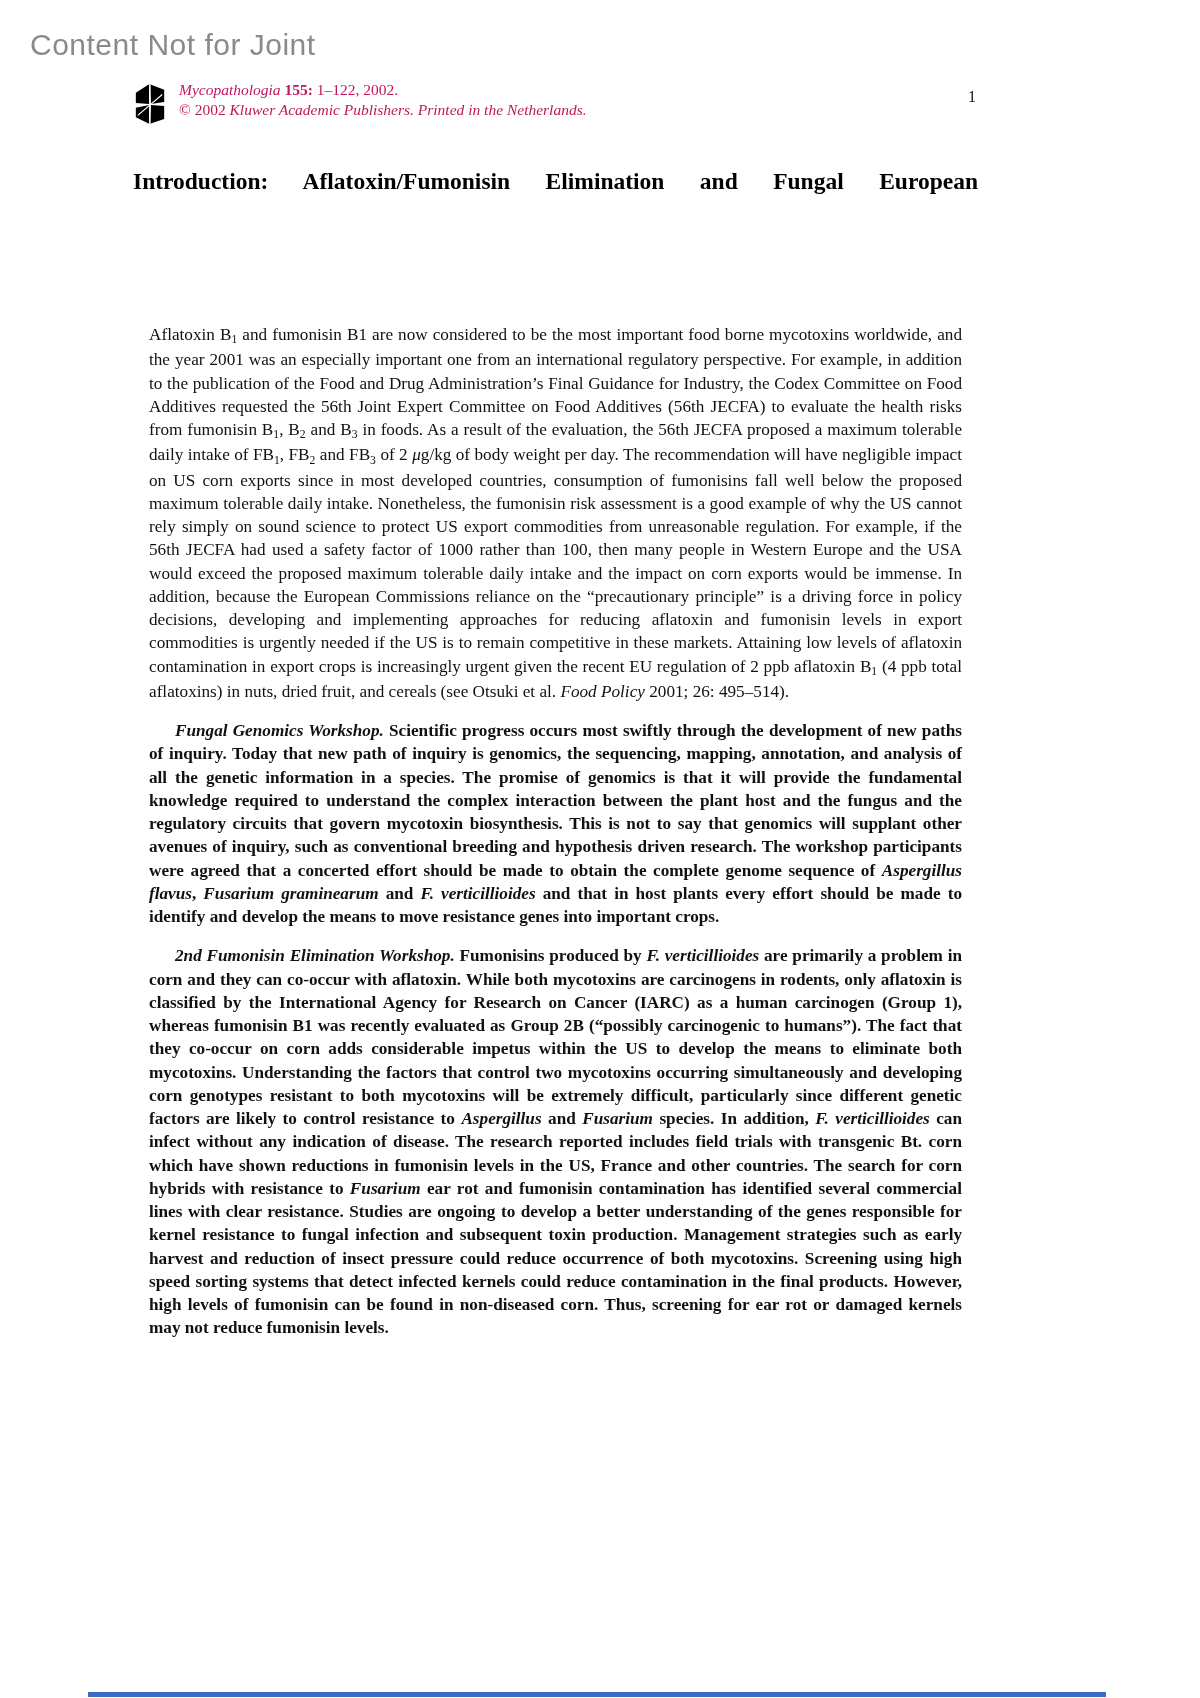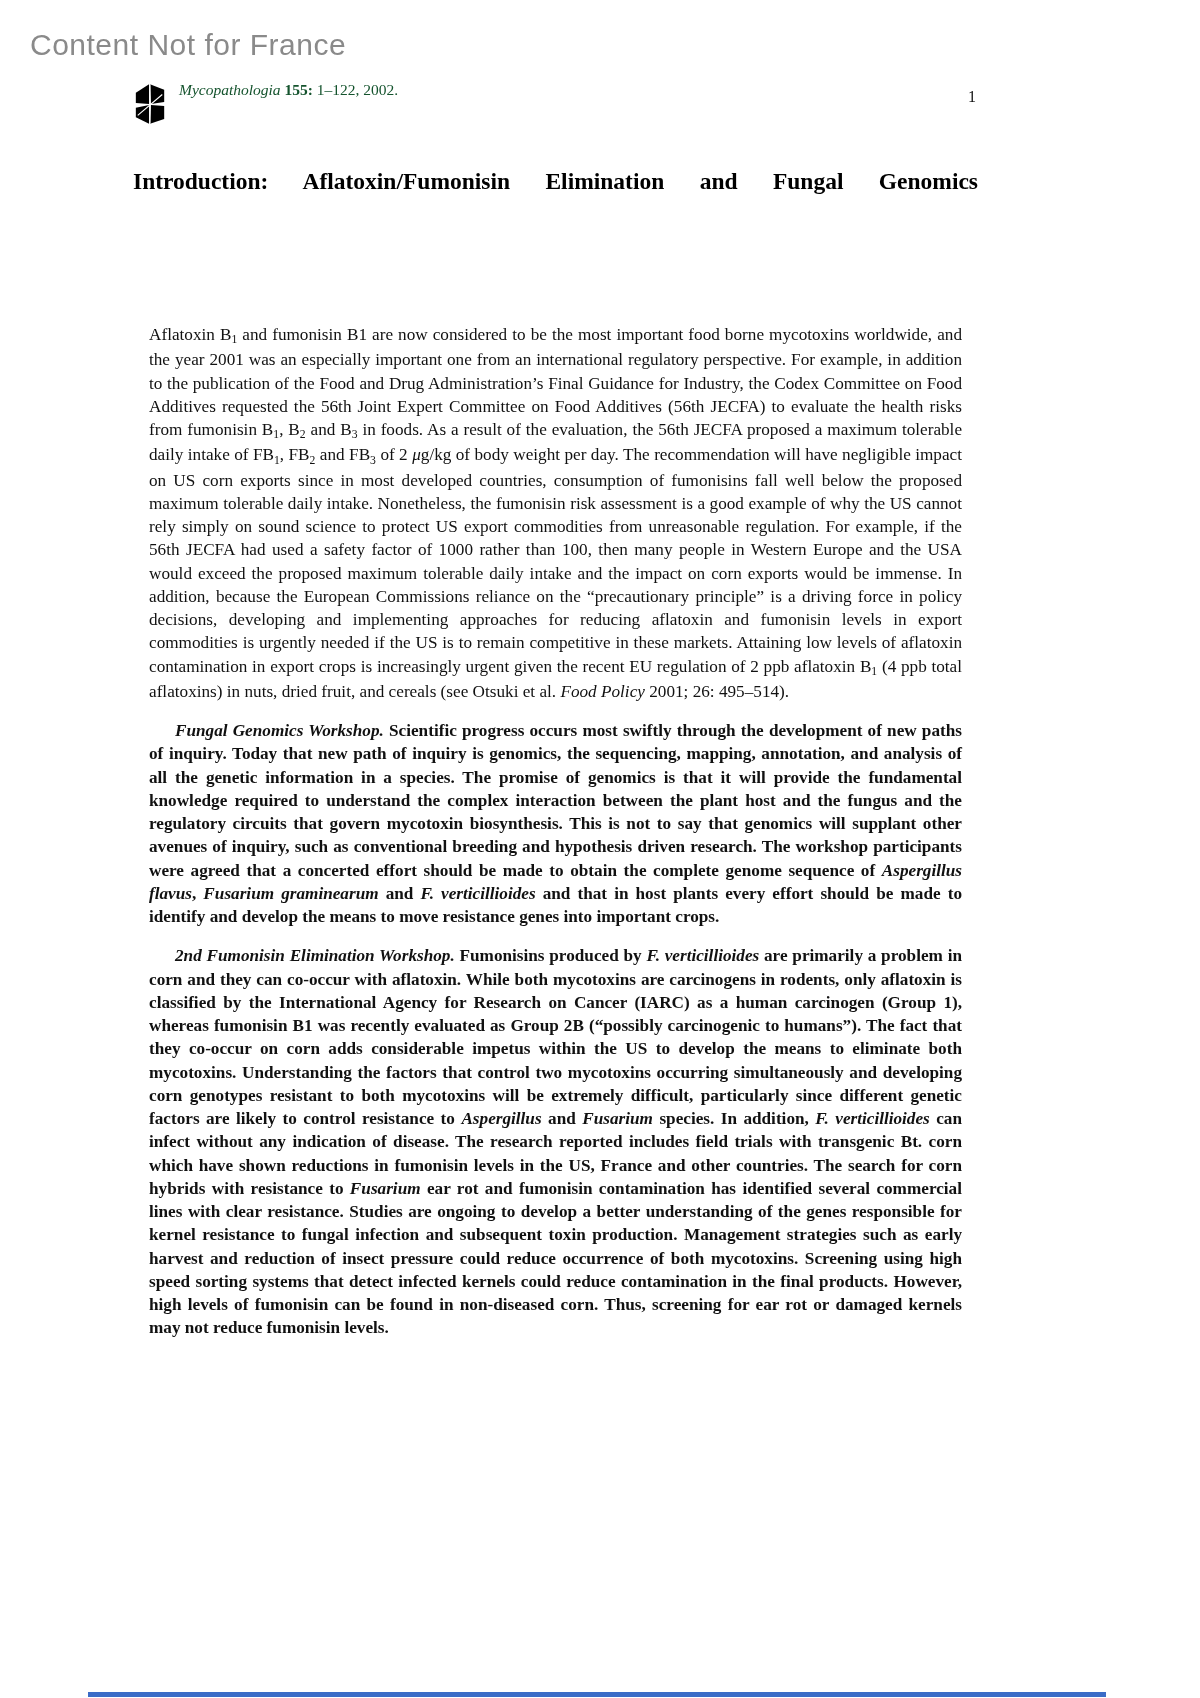--- a/index.html
+++ b/index.html
@@ -15,21 +15,21 @@
     font-family:"Liberation Sans", sans-serif;
     font-size:30px; color:#8a8a8a; letter-spacing:0.5px;
   }
   .header-row {
     position:absolute; top:80px; left:133px; width:845px;
   }
   .logo-box { position:absolute; left:0; top:2px; width:34px; height:44px; }
   .logo-box svg { width:100%; height:100%; }
   .header-text {
     position:absolute; left:46px; top:0;
-    font-size:15.5px; line-height:20px; color:#14532d;
+    font-size:15.5px; line-height:20px; color:#be185d;
     white-space:nowrap;
   }
   .page-number {
     position:absolute; top:88px; right:224px;
     font-size:16px; color:#111;
   }
   .article-title {
     position:absolute; top:166px; left:133px; width:845px;
     font-size:23.5px; font-weight:bold; line-height:30px; color:#000;
   }
@@ -45,41 +45,42 @@
   .run-i  { font-style:italic; }
   .run-b  { font-weight:bold; }
   .run-sub { font-size:68%; position:relative; top:0.28em; }
   .bottom-accent {
     position:absolute; left:88px; width:1018px; bottom:1px; height:5px;
   }
 </style>
 </head>
 <body>
 
-<div class="watermark">Content Not for France</div>
+<div class="watermark">Content Not for Joint</div>
 
 <div class="header-row">
   <div class="logo-box">
     <svg viewBox="0 0 36 44" xmlns="http://www.w3.org/2000/svg">
       <path d="M18 1 L33 7 L33 20 L19 22 Z" fill="#000"></path>
       <path d="M17 1 L3 10 L3 21 L17 22 Z" fill="#000"></path>
       <path d="M19 23 L33 24 L33 38 L18 43 Z" fill="#000"></path>
       <path d="M17 23 L3 26 L3 36 L17 43 Z" fill="#000"></path>
       <path d="M18 1 L18 43 M5 34 L31 12" stroke="#fff" stroke-width="1.2" fill="none"></path>
     </svg>
   </div>
   <div class="header-text">
     <div><span class="run-i">Mycopathologia</span><span> </span><span class="run-b">155:</span><span> 1–122, 2002.</span></div>
+    <div><span>© 2002 </span><span class="run-i">Kluwer Academic Publishers.  Printed in the Netherlands.</span></div>
   </div>
 </div>
 
 <div class="page-number">1</div>
 
 <h1 class="article-title" style="margin:0;">
-  <div class="title-line1">Introduction: Aflatoxin/Fumonisin Elimination and Fungal Genomics</div>
+  <div class="title-line1">Introduction: Aflatoxin/Fumonisin Elimination and Fungal European</div>
 </h1>
 
 <div class="body-text">
   <p><span>Aflatoxin B</span><span class="run-sub">1</span><span> and fumonisin B1 are now considered to be the most important food borne mycotoxins worldwide, and the year 2001 was an especially important one from an international regulatory perspective. For example, in addition to the publication of the Food and Drug Administration’s Final Guidance for Industry, the Codex Committee on Food Additives requested the 56th Joint Expert Committee on Food Additives (56th JECFA) to evaluate the health risks from fumonisin B</span><span class="run-sub">1</span><span>, B</span><span class="run-sub">2</span><span> and B</span><span class="run-sub">3</span><span> in foods. As a result of the evaluation, the 56th JECFA proposed a maximum tolerable daily intake of FB</span><span class="run-sub">1</span><span>, FB</span><span class="run-sub">2</span><span> and FB</span><span class="run-sub">3</span><span> of 2 </span><span class="run-i">μ</span><span>g/kg of body weight per day. The recommendation will have negligible impact on US corn exports since in most developed countries, consumption of fumonisins fall well below the proposed maximum tolerable daily intake. Nonetheless, the fumonisin risk assessment is a good example of why the US cannot rely simply on sound science to protect US export commodities from unreasonable regulation. For example, if the 56th JECFA had used a safety factor of 1000 rather than 100, then many people in Western Europe and the USA would exceed the proposed maximum tolerable daily intake and the impact on corn exports would be immense. In addition, because the European Commissions reliance on the “precautionary principle” is a driving force in policy decisions, developing and implementing approaches for reducing aflatoxin and fumonisin levels in export commodities is urgently needed if the US is to remain competitive in these markets. Attaining low levels of aflatoxin contamination in export crops is increasingly urgent given the recent EU regulation of 2 ppb aflatoxin B</span><span class="run-sub">1</span><span> (4 ppb total aflatoxins) in nuts, dried fruit, and cereals (see Otsuki et al. </span><span class="run-i">Food Policy</span><span> 2001; 26: 495–514).</span></p>
   <p class="indent"><span class="run-i">Fungal Genomics Workshop.</span><span> Scientific progress occurs most swiftly through the development of new paths of inquiry. Today that new path of inquiry is genomics, the sequencing, mapping, annotation, and analysis of all the genetic information in a species. The promise of genomics is that it will provide the fundamental knowledge required to understand the complex interaction between the plant host and the fungus and the regulatory circuits that govern mycotoxin biosynthesis. This is not to say that genomics will supplant other avenues of inquiry, such as conventional breeding and hypothesis driven research. The workshop participants were agreed that a concerted effort should be made to obtain the complete genome sequence of </span><span class="run-i">Aspergillus flavus</span><span>, </span><span class="run-i">Fusarium graminearum</span><span> and </span><span class="run-i">F. verticillioides</span><span> and that in host plants every effort should be made to identify and develop the means to move resistance genes into important crops.</span></p>
   <p class="indent"><span class="run-i">2nd Fumonisin Elimination Workshop.</span><span> Fumonisins produced by </span><span class="run-i">F. verticillioides</span><span> are primarily a problem in corn and they can co-occur with aflatoxin. While both mycotoxins are carcinogens in rodents, only aflatoxin is classified by the International Agency for Research on Cancer (IARC) as a human carcinogen (Group 1), whereas fumonisin B1 was recently evaluated as Group 2B (“possibly carcinogenic to humans”). The fact that they co-occur on corn adds considerable impetus within the US to develop the means to eliminate both mycotoxins. Understanding the factors that control two mycotoxins occurring simultaneously and developing corn genotypes resistant to both mycotoxins will be extremely difficult, particularly since different genetic factors are likely to control resistance to </span><span class="run-i">Aspergillus</span><span> and </span><span class="run-i">Fusarium</span><span> species. In addition, </span><span class="run-i">F. verticillioides</span><span> can infect without any indication of disease. The research reported includes field trials with transgenic Bt. corn which have shown reductions in fumonisin levels in the US, France and other countries. The search for corn hybrids with resistance to </span><span class="run-i">Fusarium</span><span> ear rot and fumonisin contamination has identified several commercial lines with clear resistance. Studies are ongoing to develop a better understanding of the genes responsible for kernel resistance to fungal infection and subsequent toxin production. Management strategies such as early harvest and reduction of insect pressure could reduce occurrence of both mycotoxins. Screening using high speed sorting systems that detect infected kernels could reduce contamination in the final products. However, high levels of fumonisin can be found in non-diseased corn. Thus, screening for ear rot or damaged kernels may not reduce fumonisin levels.</span></p>
 </div>
 
 <div class="bottom-accent" style="background: rgb(59, 108, 199);"></div>
 

